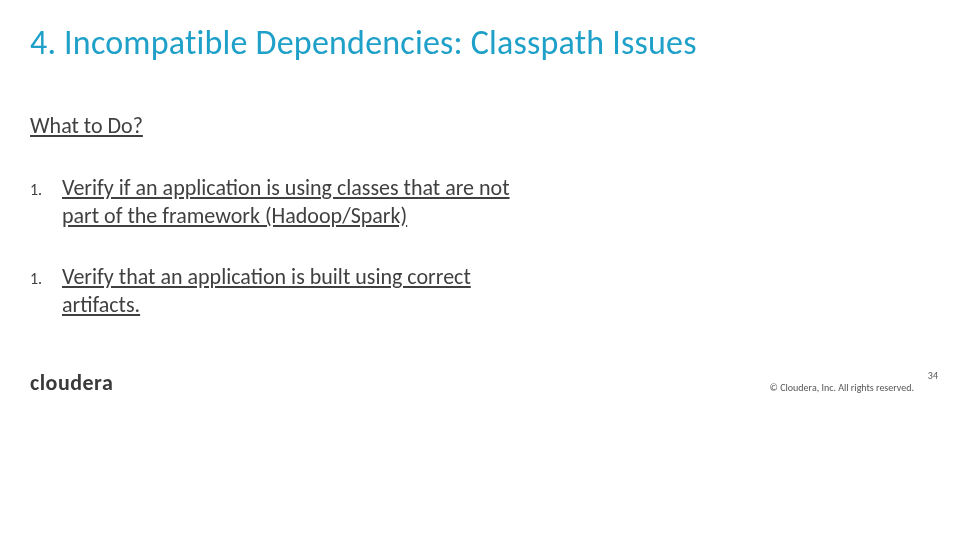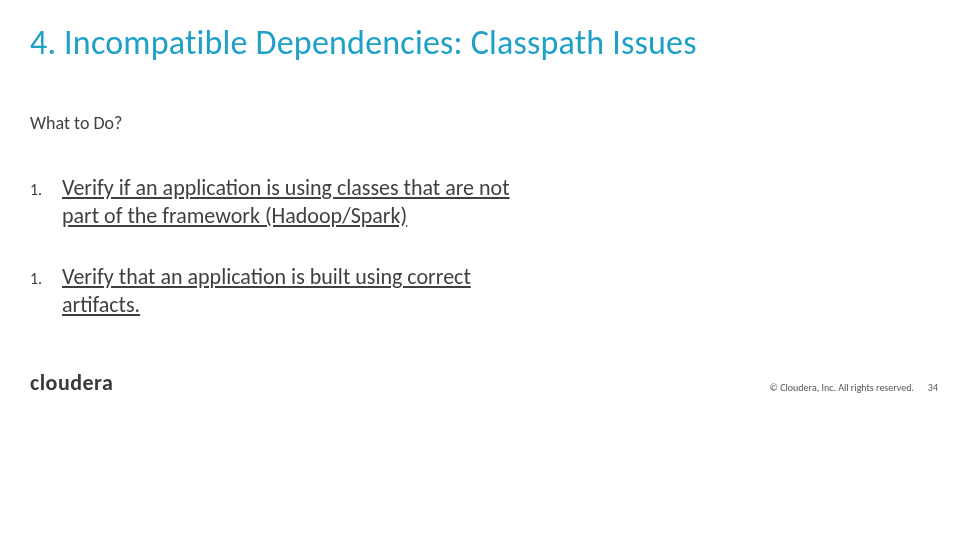--- a/index.html
+++ b/index.html
@@ -1,26 +1,26 @@
 <!DOCTYPE html>
 <html><head>
 <meta charset="utf-8">
 <style>
   * { margin: 0; padding: 0; box-sizing: border-box; }
   html, body { width: 960px; height: 540px; background: #ffffff; font-family: Calibri, "Segoe UI", Arial, sans-serif; color: #333; overflow: hidden; }
   .slide { position: relative; width: 960px; height: 428px; }
   .title { position: absolute; top: 22px; left: 30px; right: 30px; font-size: 34px; font-weight: 400; color: #1fa0c8; letter-spacing: 0.2px; }
-  .subhead { position: absolute; top: 112px; left: 30px; font-size: 18px; color: #404040; }
+  .subhead { position: absolute; top: 112px; left: 30px; font-size: 22px; color: #404040; text-decoration: underline; }
   .list { position: absolute; top: 174px; left: 30px; width: 480px; }
   .item { display: flex; margin-bottom: 34px; }
   .num { width: 32px; flex: 0 0 32px; font-size: 16px; color: #404040; padding-top: 6px; }
   .body { font-size: 22px; line-height: 1.25; color: #404040; text-decoration: underline; }
   .logo { position: absolute; left: 30px; bottom: 32px; font-size: 22px; font-weight: 700; letter-spacing: 0.5px; color: #3a3a3a; text-align: right; }
   .copyright { position: absolute; right: 46px; bottom: 34px; font-size: 10px; color: #555; }
-  .pagenum { position: absolute; right: 22px; bottom: 34px; font-size: 10px; color: #555; }
+  .pagenum { position: absolute; right: 22px; bottom: 46px; font-size: 10px; color: #555; }
 </style>
 </head>
 <body>
 
 <div class="slide">
   <div class="title">4. Incompatible Dependencies: Classpath Issues</div>
   <div class="subhead">What to Do?</div>
 
   <div class="list">
     <div class="item">

